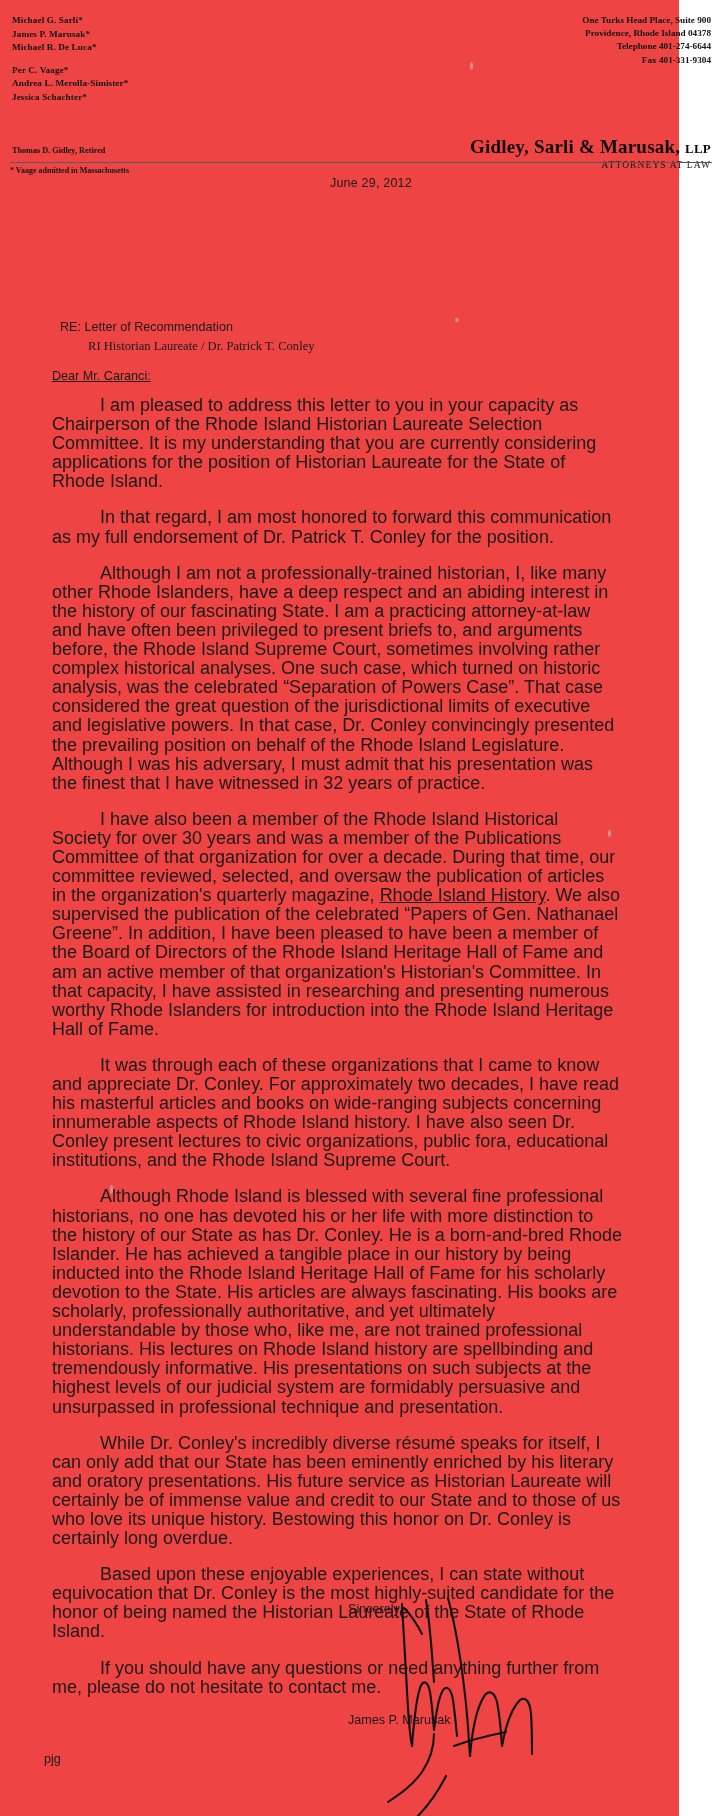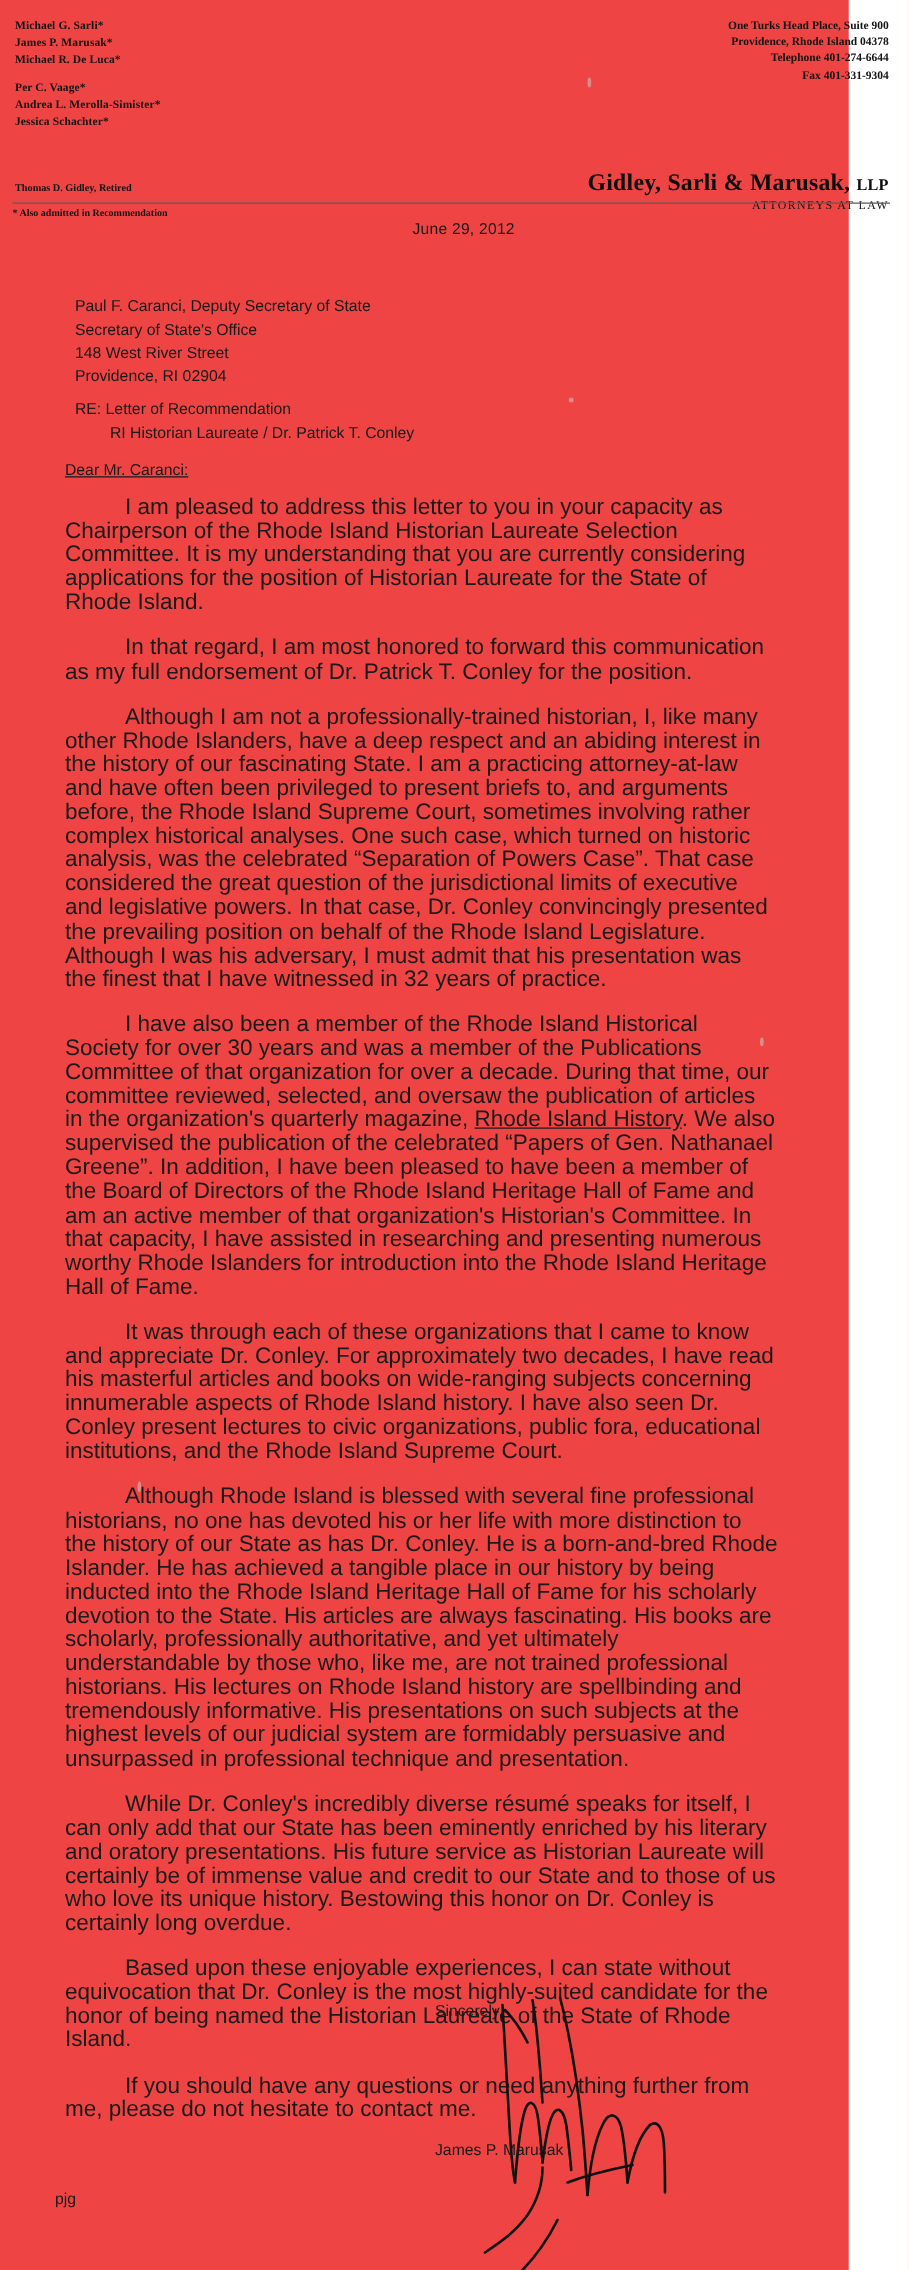--- a/index.html
+++ b/index.html
@@ -114,21 +114,21 @@
     font-size: 12.6px;
     line-height: 18.5px;
   }
   .re {
     position: absolute;
     left: 60px;
     top: 318px;
     font-size: 12.6px;
     line-height: 18.5px;
   }
-  .re .indent { padding-left: 28px; display: block; }
+  .re .indent { padding-left: 28px; display: block; font-family: Liberation Serif, serif; }
   .salutation {
     position: absolute;
     left: 52px;
     top: 369px;
     font-size: 12.6px;
     text-decoration: underline;
   }
   .body-text {
     position: absolute;
     left: 52px;
@@ -206,31 +206,25 @@
     </div>
 
     <div class="lh-retired">Thomas D. Gidley, Retired</div>
 
     <div class="firm">
       <div class="firm-name"><span>Gidley, Sarli &amp; Marusak,</span> <span class="small">LLP</span></div>
       <div class="firm-sub">ATTORNEYS AT LAW</div>
     </div>
 
     <div class="rule"></div>
-    <div class="footnote">* Also admitted in Recommendation</div>
+    <div class="footnote">* Vaage admitted in Massachusetts</div>
   </div>
 
   <div class="date">June 29, 2012</div>
 
-  <div class="addr">
-    <div>Paul F. Caranci, Deputy Secretary of State</div>
-    <div>Secretary of State's Office</div>
-    <div>148 West River Street</div>
-    <div>Providence, RI 02904</div>
-  </div>
 
   <div class="re">
     <div>RE:  Letter of Recommendation</div>
     <span class="indent">RI Historian Laureate / Dr. Patrick T. Conley</span>
   </div>
 
   <div class="salutation">Dear Mr. Caranci:</div>
 
   <div class="body-text">
     <p>I am pleased to address this letter to you in your capacity as Chairperson of the Rhode Island Historian Laureate Selection Committee.  It is my understanding that you are currently considering applications for the position of Historian Laureate for the State of Rhode Island.</p>

